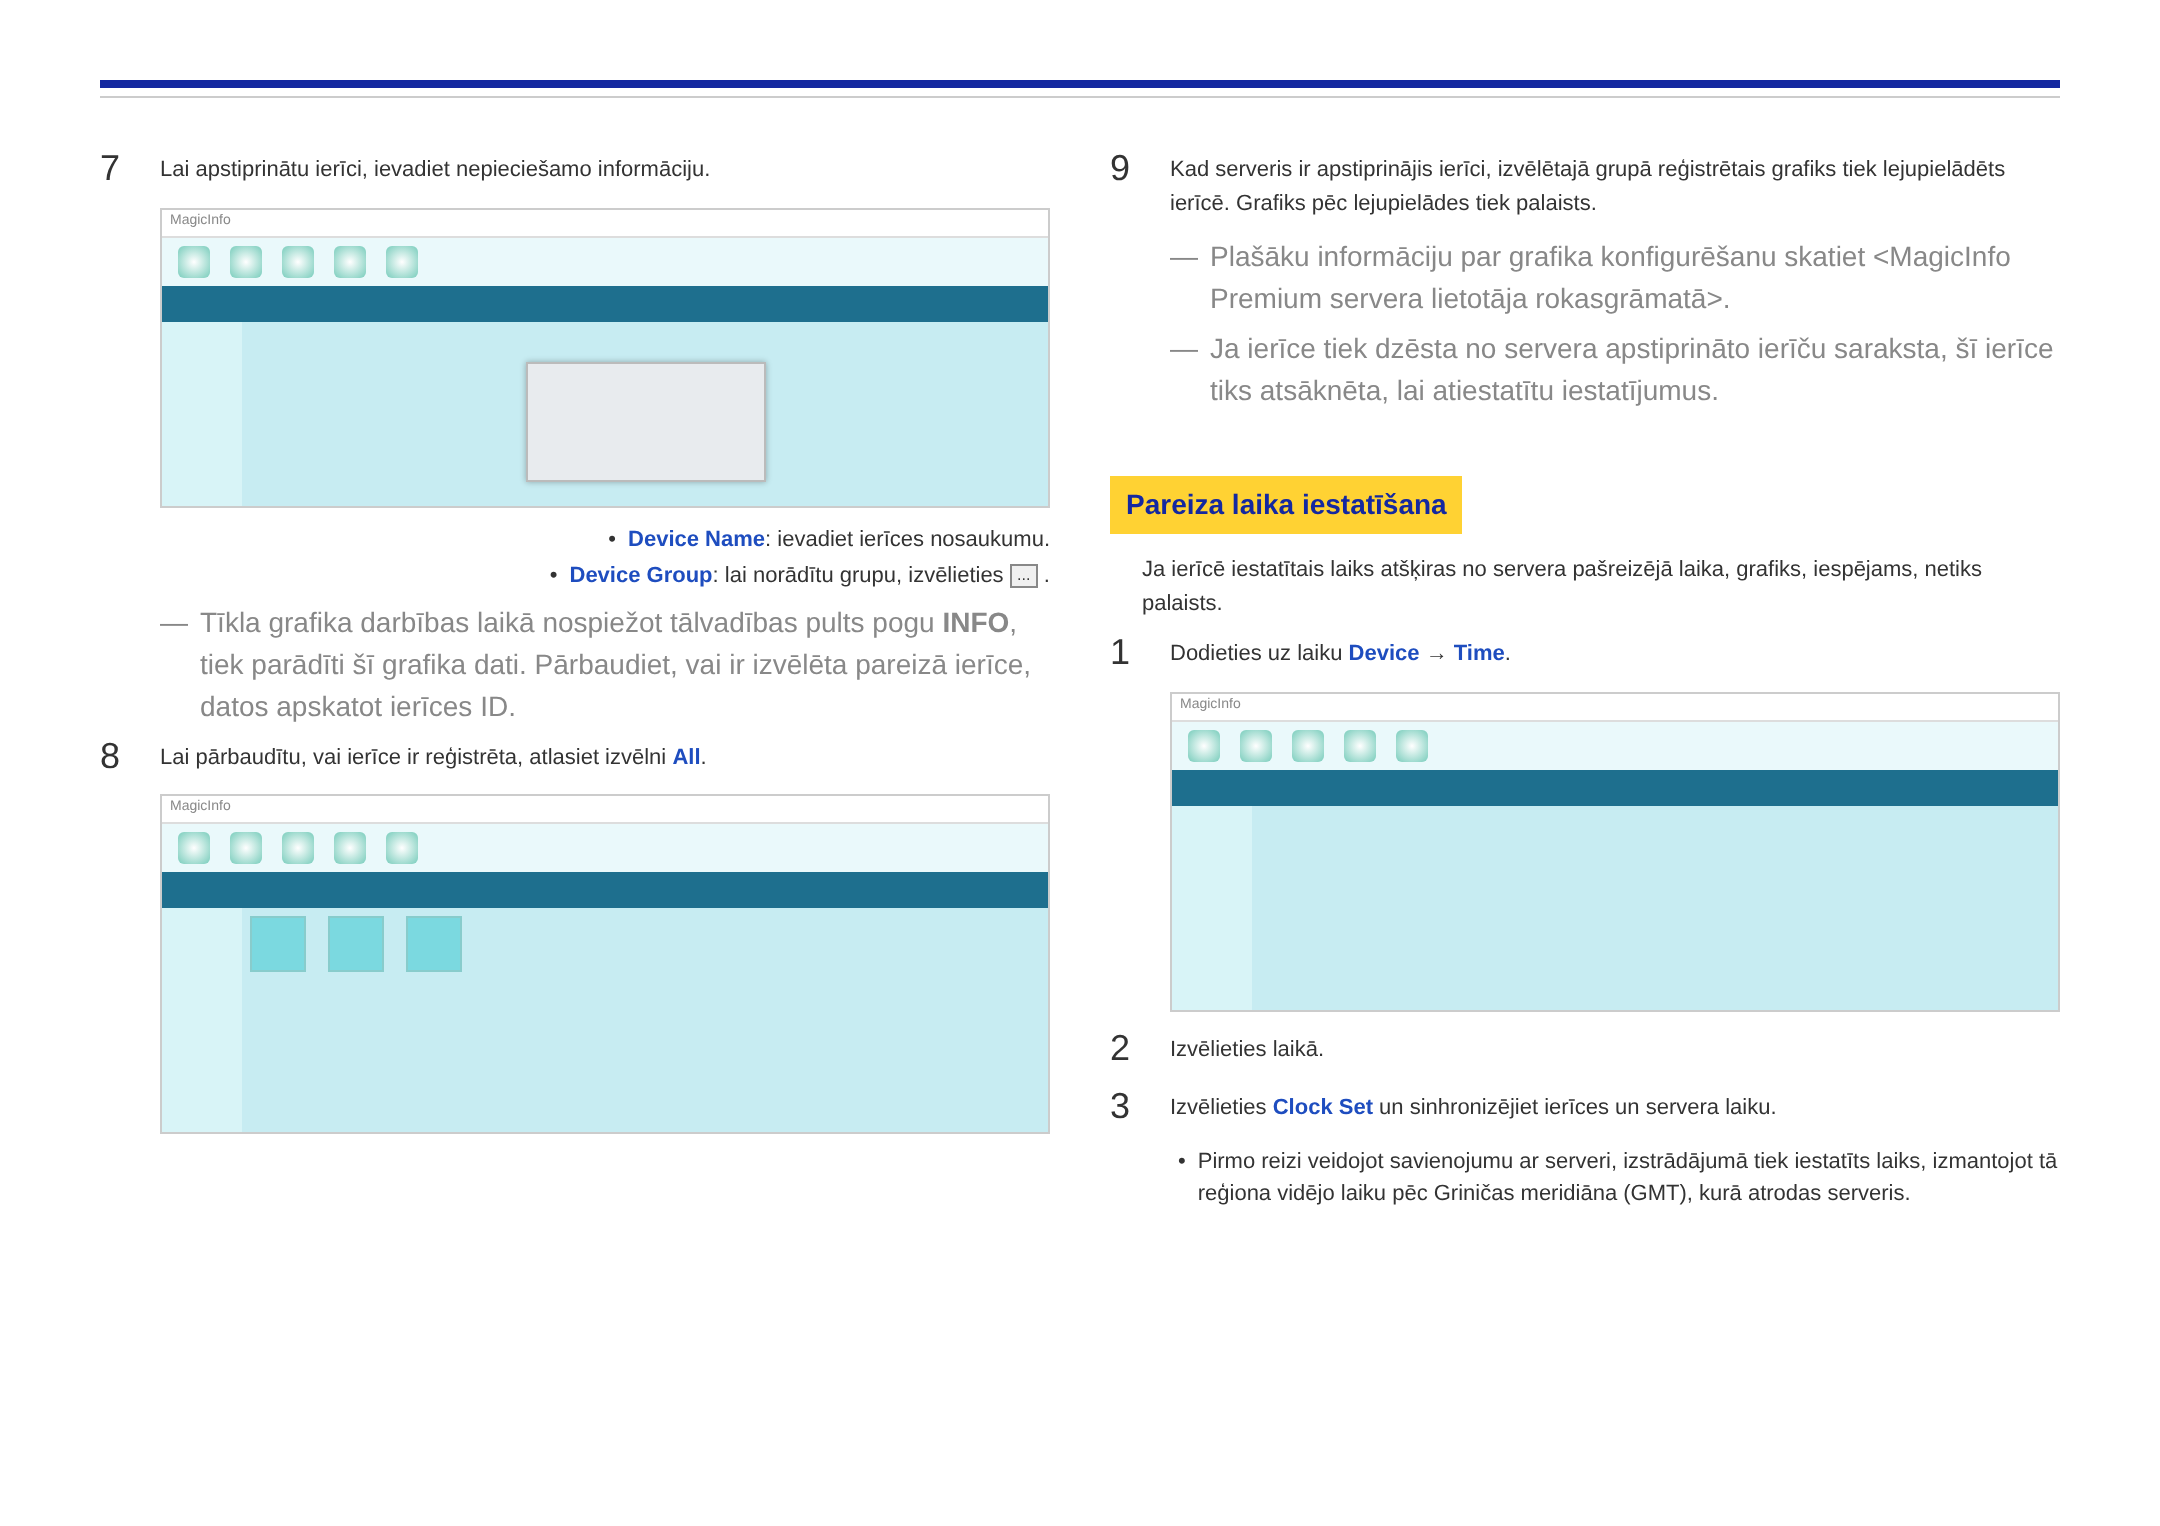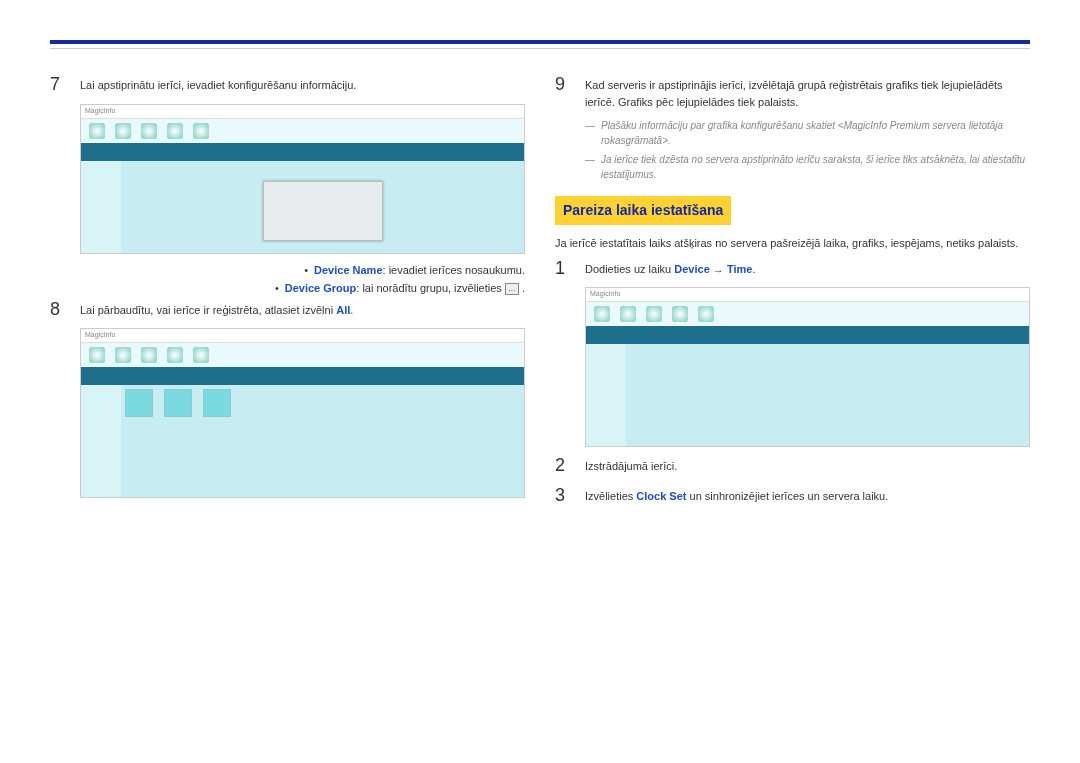--- a/index.html
+++ b/index.html
@@ -139,37 +139,36 @@
     content: "•";
     color: #333;
     flex-shrink: 0;
   }
   .dash-note {
     display: flex;
     gap: 6px;
     margin: 4px 0;
     padding-left: 30px;
     color: #888;
-    font-size: 10px;
-    font-style: italic;
+    font-size: 14px;
   }
   .dash-note::before {
     content: "―";
     flex-shrink: 0;
   }
   .blue-bold { color: #1e4dbf; font-weight: bold; }
   .bold { font-weight: bold; }
   .yellow-heading {
     background: #ffd233;
     color: #1428a0;
     font-weight: 600;
     font-size: 14px;
     padding: 4px 8px;
     display: inline-block;
-    margin-top: 10px;
+    margin-top: 28px;
     margin-bottom: 6px;
   }
   .ellipsis-btn {
     display: inline-block;
     width: 14px; height: 12px;
     border: 1px solid #888;
     background: #f0f0f0;
     font-size: 8px;
     text-align: center;
     line-height: 10px;
@@ -180,21 +179,21 @@
 <body>
 
 <div class="top-bar"></div>
 
 <div class="columns">
 
   <div class="col">
 
     <div class="step">
       <div class="step-num">7</div>
-      <div class="step-body">Lai apstiprinātu ierīci, ievadiet konfigurēšanu informāciju.</div>
+      <div class="step-body">Lai apstiprinātu ierīci, ievadiet nepieciešamo informāciju.</div>
     </div>
 
     <div class="screenshot">
       <div class="ss-header">
         <span>MagicInfo</span>
       </div>
       <div class="ss-tabs">
         <div class="ss-tab"></div>
         <div class="ss-tab"></div>
         <div class="ss-tab"></div>
@@ -212,20 +211,25 @@
 
     <div class="bullet">
       <div>
         <span class="blue-bold">Device Name</span><span>: ievadiet ierīces nosaukumu.</span>
       </div>
     </div>
     <div class="bullet">
       <div>
         <span class="blue-bold">Device Group</span><span>: lai norādītu grupu, izvēlieties</span>
         <span class="ellipsis-btn">...</span> .
+      </div>
+    </div>
+    <div class="dash-note">
+      <div>
+        <span>Tīkla grafika darbības laikā nospiežot tālvadības pults pogu </span><span class="bold">INFO</span><span>, tiek parādīti šī grafika dati. Pārbaudiet, vai ir izvēlēta pareizā ierīce, datos apskatot ierīces ID.</span>
       </div>
     </div>
 
     <div class="step">
       <div class="step-num">8</div>
       <div class="step-body">
         <span>Lai pārbaudītu, vai ierīce ir reģistrēta, atlasiet izvēlni </span><span class="blue-bold">All</span><span>.</span>
       </div>
     </div>
 
@@ -261,21 +265,21 @@
     </div>
 
     <div class="dash-note">
       <div>Plašāku informāciju par grafika konfigurēšanu skatiet &lt;MagicInfo Premium servera lietotāja rokasgrāmatā&gt;.</div>
     </div>
     <div class="dash-note">
       <div>Ja ierīce tiek dzēsta no servera apstiprināto ierīču saraksta, šī ierīce tiks atsāknēta, lai atiestatītu iestatījumus.</div>
     </div>
 
     <div class="yellow-heading">Pareiza laika iestatīšana</div>
-    <div style="margin:4px 0 6px 0;">Ja ierīcē iestatītais laiks atšķiras no servera pašreizējā laika, grafiks, iespējams, netiks palaists.</div>
+    <div style="margin:4px 0 6px 16px;">Ja ierīcē iestatītais laiks atšķiras no servera pašreizējā laika, grafiks, iespējams, netiks palaists.</div>
 
     <div class="step">
       <div class="step-num">1</div>
       <div class="step-body">
         <span>Dodieties uz laiku </span><span class="blue-bold">Device</span><span> → </span><span class="blue-bold">Time</span><span>.</span>
       </div>
     </div>
 
     <div class="screenshot3">
       <div class="ss-header">
@@ -290,24 +294,27 @@
       </div>
       <div class="ss-toolbar"></div>
       <div class="ss2-body" style="height:104px;">
         <div class="ss-sidebar"></div>
         <div class="ss-main"></div>
       </div>
     </div>
 
     <div class="step">
       <div class="step-num">2</div>
-      <div class="step-body">Izstrādājumā ierīci.</div>
+      <div class="step-body">Izvēlieties laikā.</div>
     </div>
     <div class="step">
       <div class="step-num">3</div>
       <div class="step-body">
         <span>Izvēlieties </span><span class="blue-bold">Clock Set</span><span> un sinhronizējiet ierīces un servera laiku.</span>
       </div>
     </div>
 
+    <div class="bullet">
+      <div>Pirmo reizi veidojot savienojumu ar serveri, izstrādājumā tiek iestatīts laiks, izmantojot tā reģiona vidējo laiku pēc Griničas meridiāna (GMT), kurā atrodas serveris.</div>
+    </div>
 
   </div>
 </div>
 
 </body></html>

